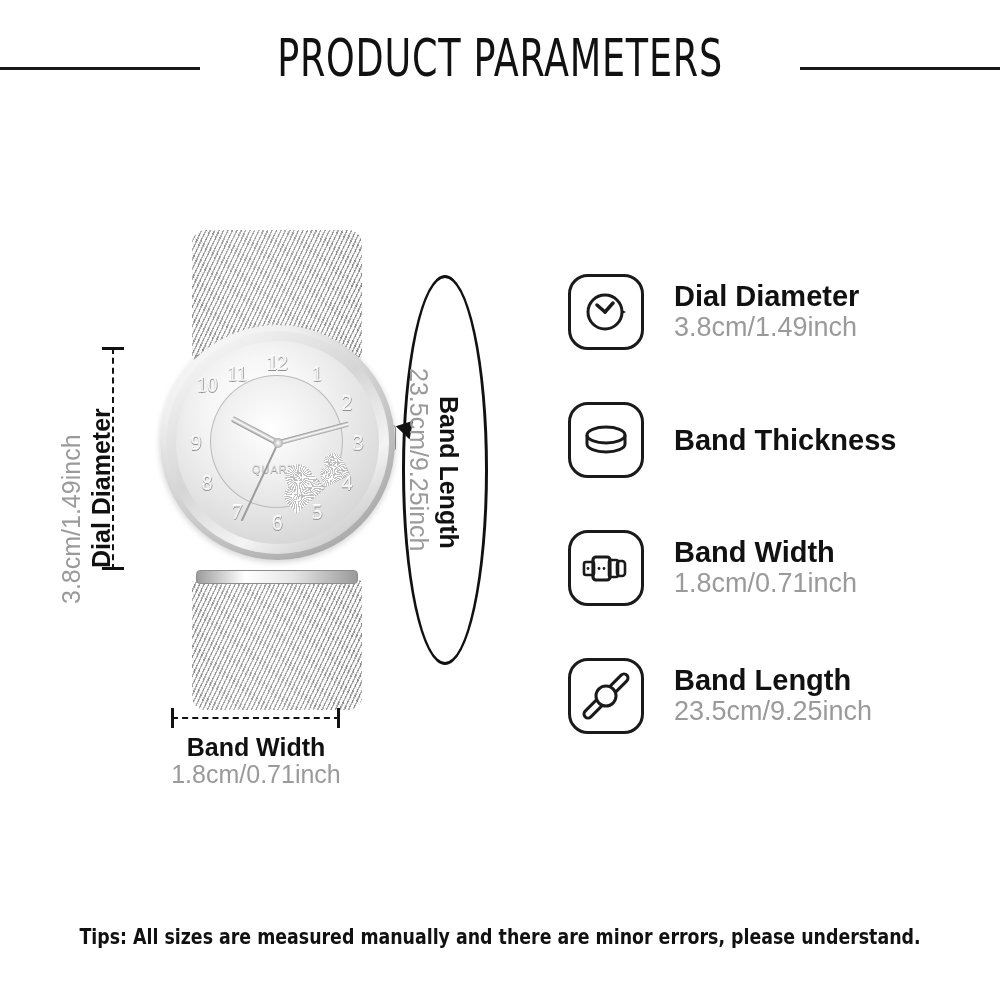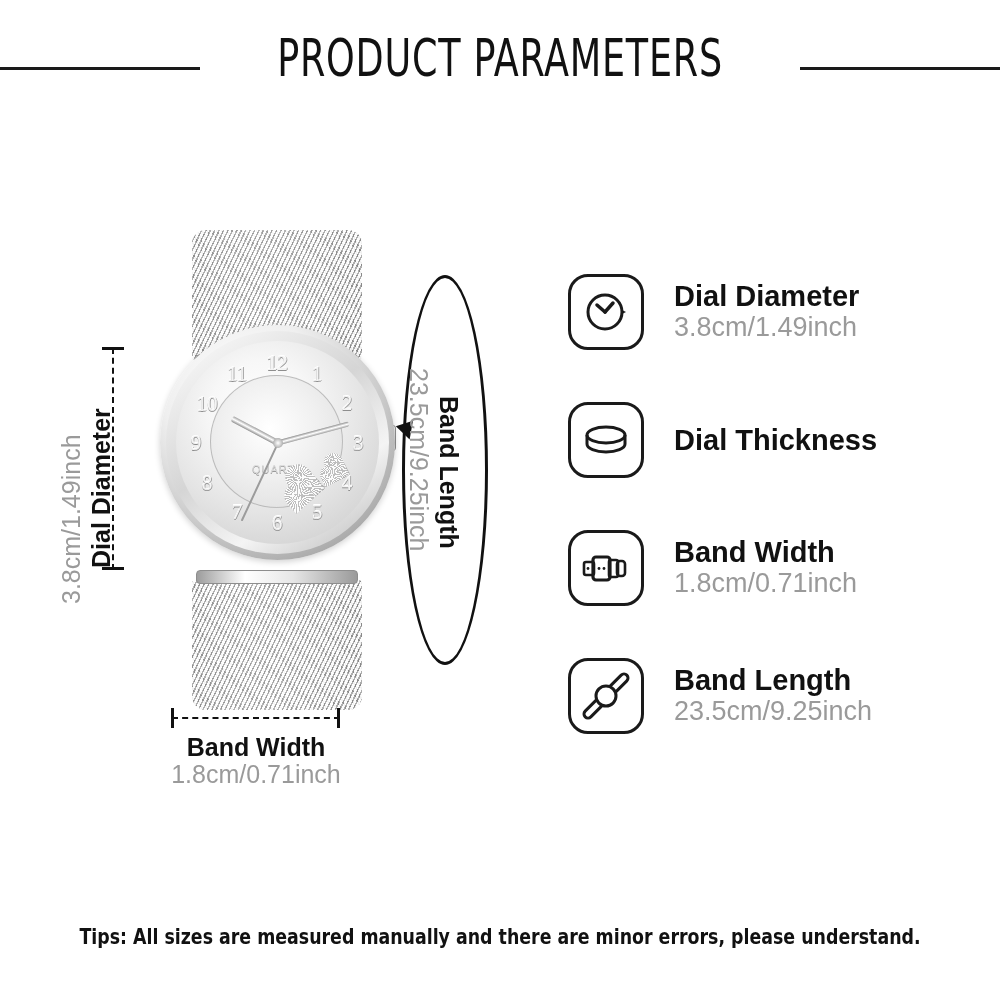--- a/index.html
+++ b/index.html
@@ -349,21 +349,21 @@
     <div class="numeral" style="left:101px; top:22px;font-weight:bold;">12</div>
     <div class="numeral" style="left:141px; top:33px;">1</div>
     <div class="numeral" style="left:171px; top:62px;">2</div>
     <div class="numeral" style="left:182px; top:102px;">3</div>
     <div class="numeral" style="left:171px; top:142px;">4</div>
     <div class="numeral" style="left:141px; top:171px;">5</div>
     <div class="numeral" style="left:101px; top:182px;">6</div>
     <div class="numeral" style="left:61px;  top:171px;">7</div>
     <div class="numeral" style="left:31px;  top:142px;">8</div>
     <div class="numeral" style="left:20px;  top:102px;">9</div>
-    <div class="numeral" style="left:31px;  top:63px;">10</div>
+    <div class="numeral" style="left:31px;  top:44px;">10</div>
     <div class="numeral" style="left:61px;  top:33px;">11</div>
 
     <div class="quartz-text">QUARTZ</div>
 
     <div class="heart heart-big"></div>
     <div class="heart heart-small"></div>
 
     <div class="hand hand-hour"></div>
     <div class="hand hand-minute"></div>
     <div class="hand hand-second"></div>
@@ -408,21 +408,21 @@
   </div>
 
   <div class="spec-row">
     <div class="spec-icon">
       <svg width="52" height="52" viewBox="0 0 52 52" aria-hidden="true">
         <ellipse cx="26" cy="21" rx="19" ry="8" fill="none" stroke="#1a1a1a" stroke-width="3"></ellipse>
         <path d="M7 21 v9 a19 8 0 0 0 38 0 v-9" fill="none" stroke="#1a1a1a" stroke-width="3"></path>
       </svg>
     </div>
     <div class="spec-text">
-      <div class="spec-label">Dial Thickness</div>
+      <div class="spec-label">Band Thickness</div>
     </div>
   </div>
 
   <div class="spec-row">
     <div class="spec-icon">
       <svg width="52" height="52" viewBox="0 0 52 52" aria-hidden="true">
         <rect x="4" y="20" width="10" height="13" rx="2" fill="none" stroke="#1a1a1a" stroke-width="2.6"></rect>
         <rect x="13" y="15" width="17" height="23" rx="3" fill="none" stroke="#1a1a1a" stroke-width="3.2"></rect>
         <rect x="29" y="18" width="9" height="17" rx="2" fill="none" stroke="#1a1a1a" stroke-width="2.6"></rect>
         <rect x="37" y="19" width="8" height="15" rx="3" fill="none" stroke="#1a1a1a" stroke-width="2.6"></rect>

